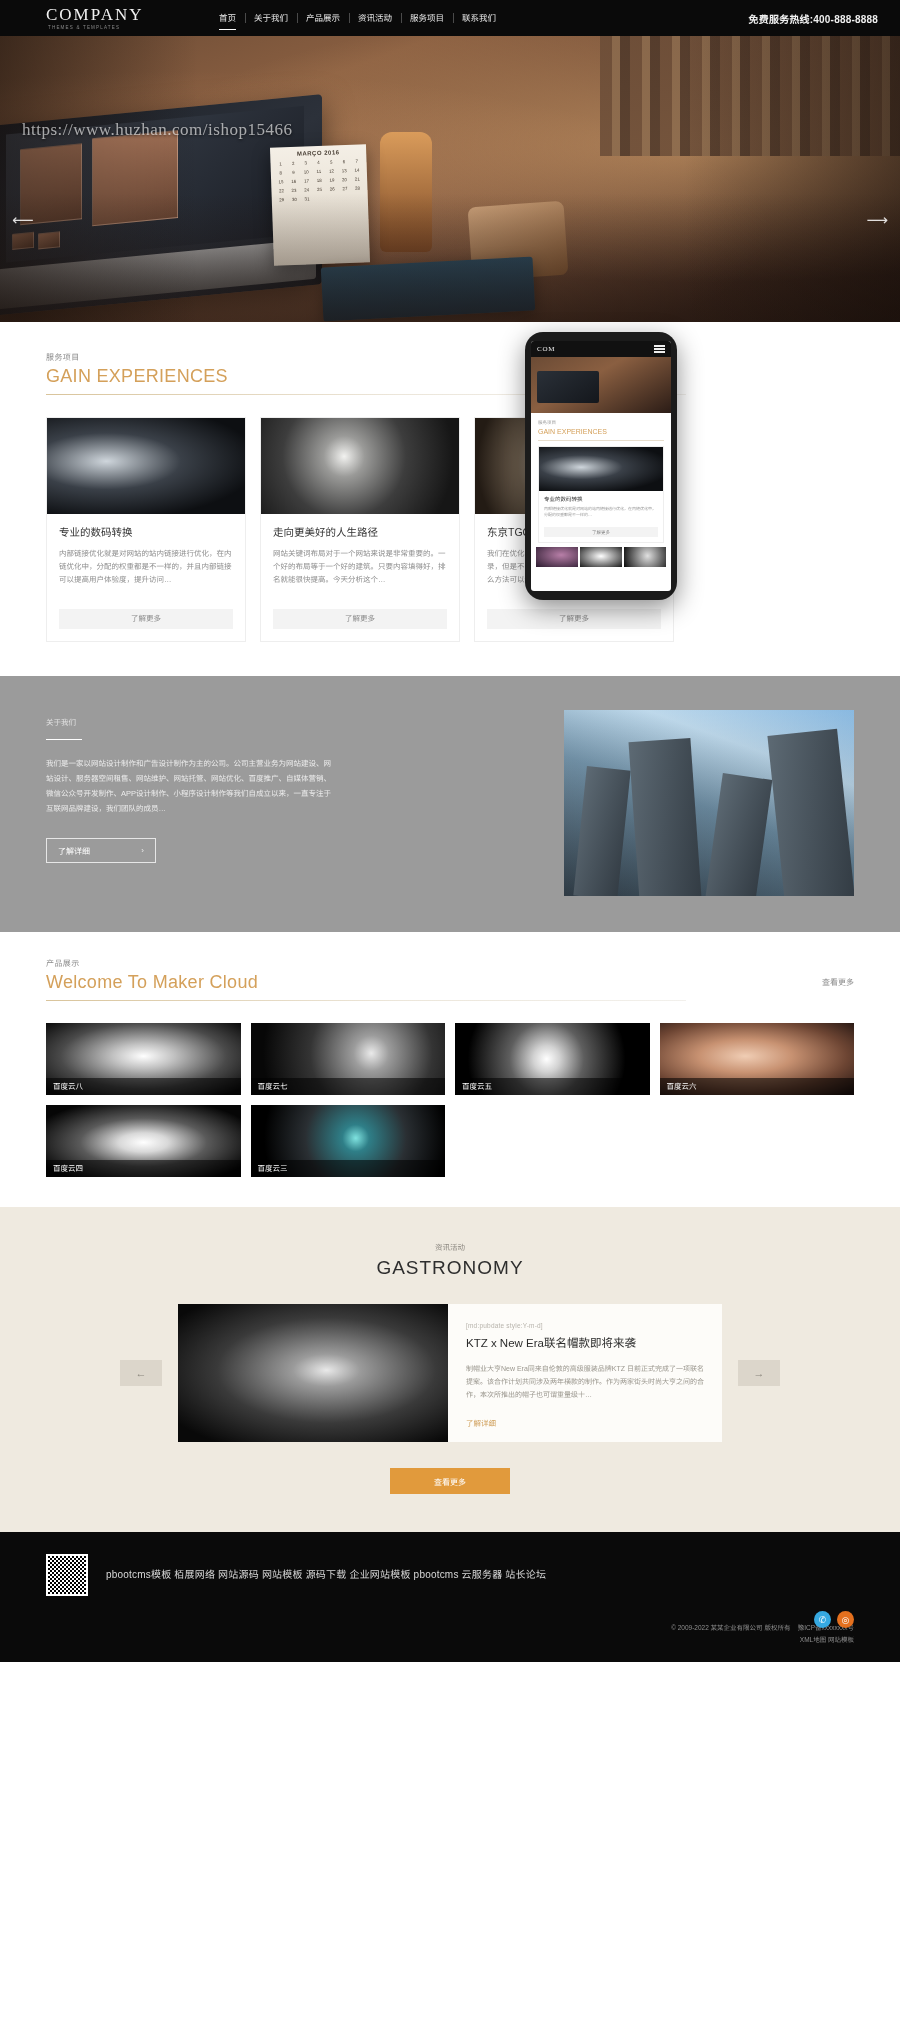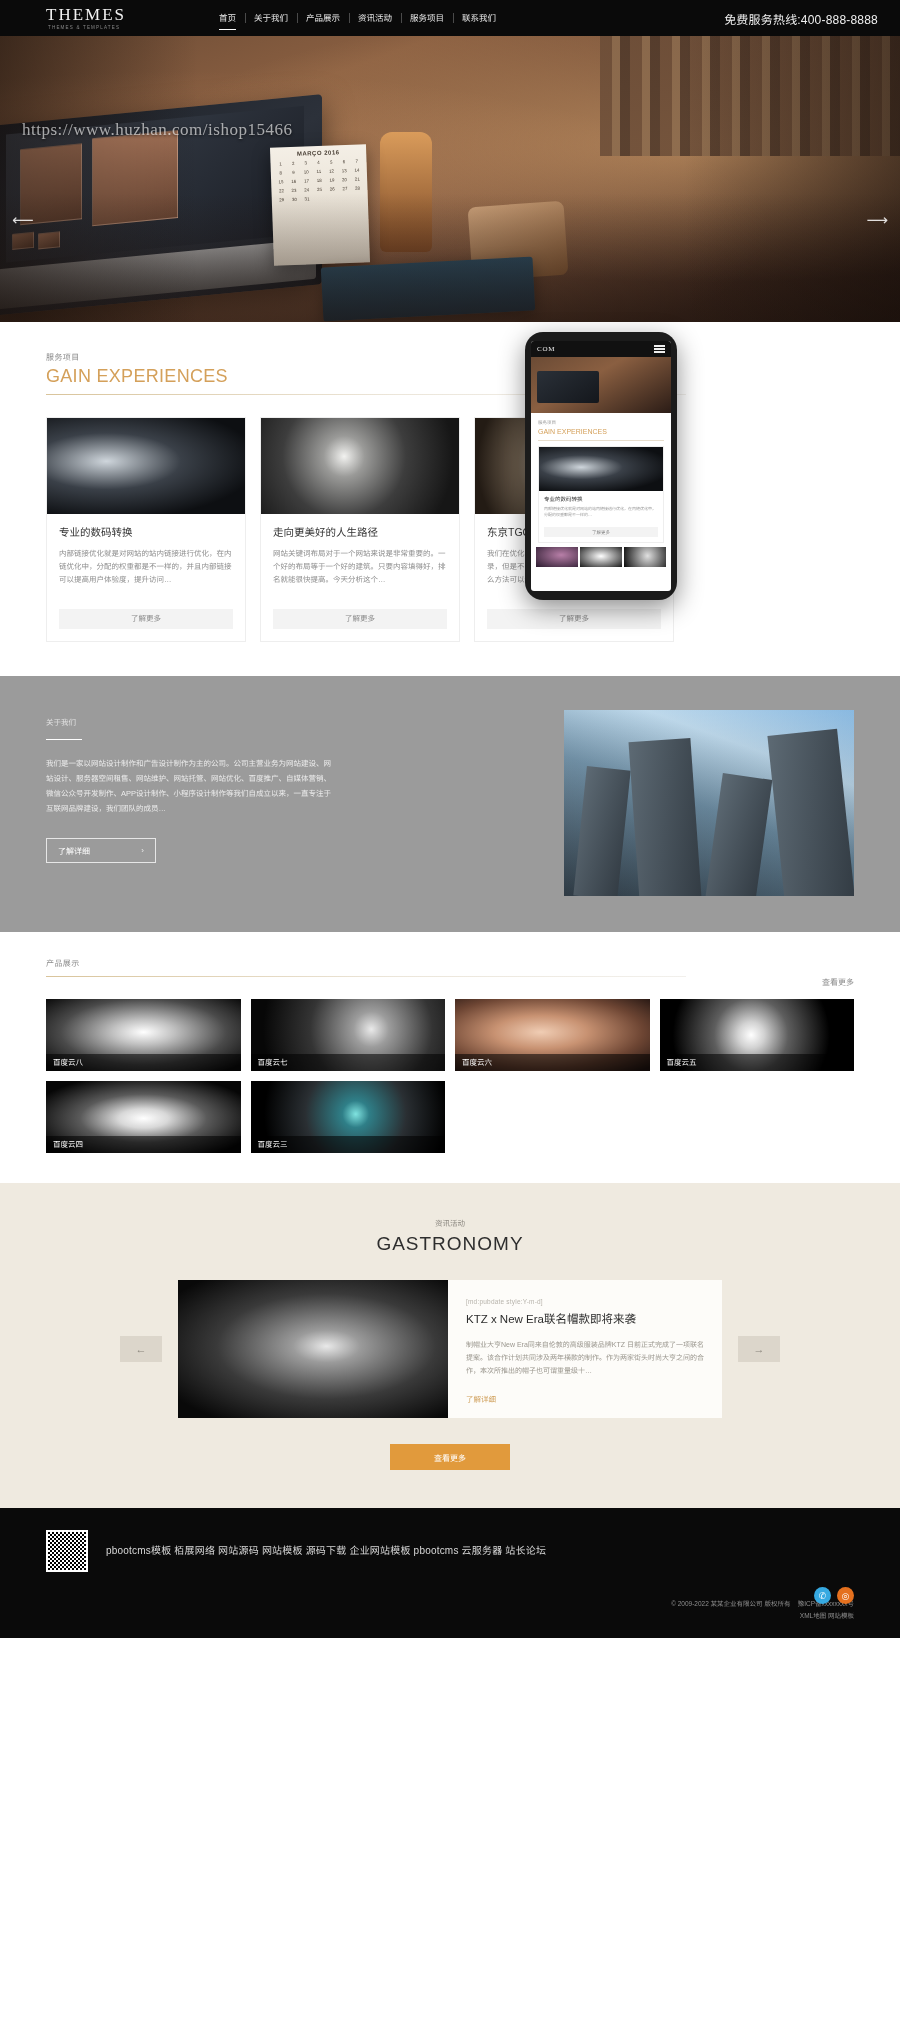--- a/index.html
+++ b/index.html
@@ -57,24 +57,25 @@
     background: #4a4a4a;
   }
   .nav-item.active::after {
     content: "";
     position: absolute;
     left: 9px; right: 9px; bottom: -2px;
     height: 1px; background: #ffffff;
   }
   .hotline {
     margin-left: auto;
-    font-size: 12px;
+    font-size: 10px;
     color: #f0f0f0;
     white-space: nowrap;
     letter-spacing: .2px;
+    font-weight: bold;
   }
 
   
   .hero {
     height: 286px;
     position: relative;
     overflow: hidden;
     background: #3a2a22;
   }
   .hero-photo {
@@ -372,21 +373,21 @@
   .ph-s2 { background: radial-gradient(ellipse at 50% 46%,#fff,#1a1a1a); }
   .ph-s3 { background: radial-gradient(circle at 56% 44%,#e0e0e0,#0a0a0a); }
 </style>
 </head>
 <body>
 
 <div class="page">
 
   <div class="header">
     <div class="logo">
-      <div class="logo-main">THEMES</div>
+      <div class="logo-main">COMPANY</div>
       <div class="logo-sub">THEMES &amp; TEMPLATES</div>
     </div>
     <div class="nav">
       <div class="nav-item active">首页</div>
       <div class="nav-item">关于我们</div>
       <div class="nav-item">产品展示</div>
       <div class="nav-item">资讯活动</div>
       <div class="nav-item">服务项目</div>
       <div class="nav-item">联系我们</div>
     </div>
@@ -502,35 +503,36 @@
       <div class="bld" style="left:16px;top:58px;width:44px;height:130px;transform:rotate(6deg);"></div>
       <div class="bld" style="left:70px;top:30px;width:62px;height:160px;transform:rotate(-4deg);"></div>
       <div class="bld" style="left:150px;top:66px;width:50px;height:124px;transform:rotate(8deg);"></div>
       <div class="bld" style="left:212px;top:22px;width:70px;height:168px;transform:rotate(-6deg);"></div>
     </div>
   </div>
 
   <div class="products">
     <div class="sec-head">
       <div class="sec-kicker">产品展示</div>
+      <div class="sec-title">Welcome To Maker Cloud</div>
       <div class="sec-rule"></div>
     </div>
     <div class="prod-more">查看更多</div>
     <div class="prod-grid">
       <div class="prod-cell p2">
           <div class="prod-label">百度云八</div>
         </div>
       <div class="prod-cell p3">
           <div class="prod-label">百度云七</div>
         </div>
+      <div class="prod-cell p5">
+          <div class="prod-label">百度云五</div>
+        </div>
       <div class="prod-cell p4">
           <div class="prod-label">百度云六</div>
-        </div>
-      <div class="prod-cell p5">
-          <div class="prod-label">百度云五</div>
         </div>
       <div class="prod-cell p6">
           <div class="prod-label">百度云四</div>
         </div>
       <div class="prod-cell p7">
           <div class="prod-label">百度云三</div>
         </div>
     </div>
   </div>
 

